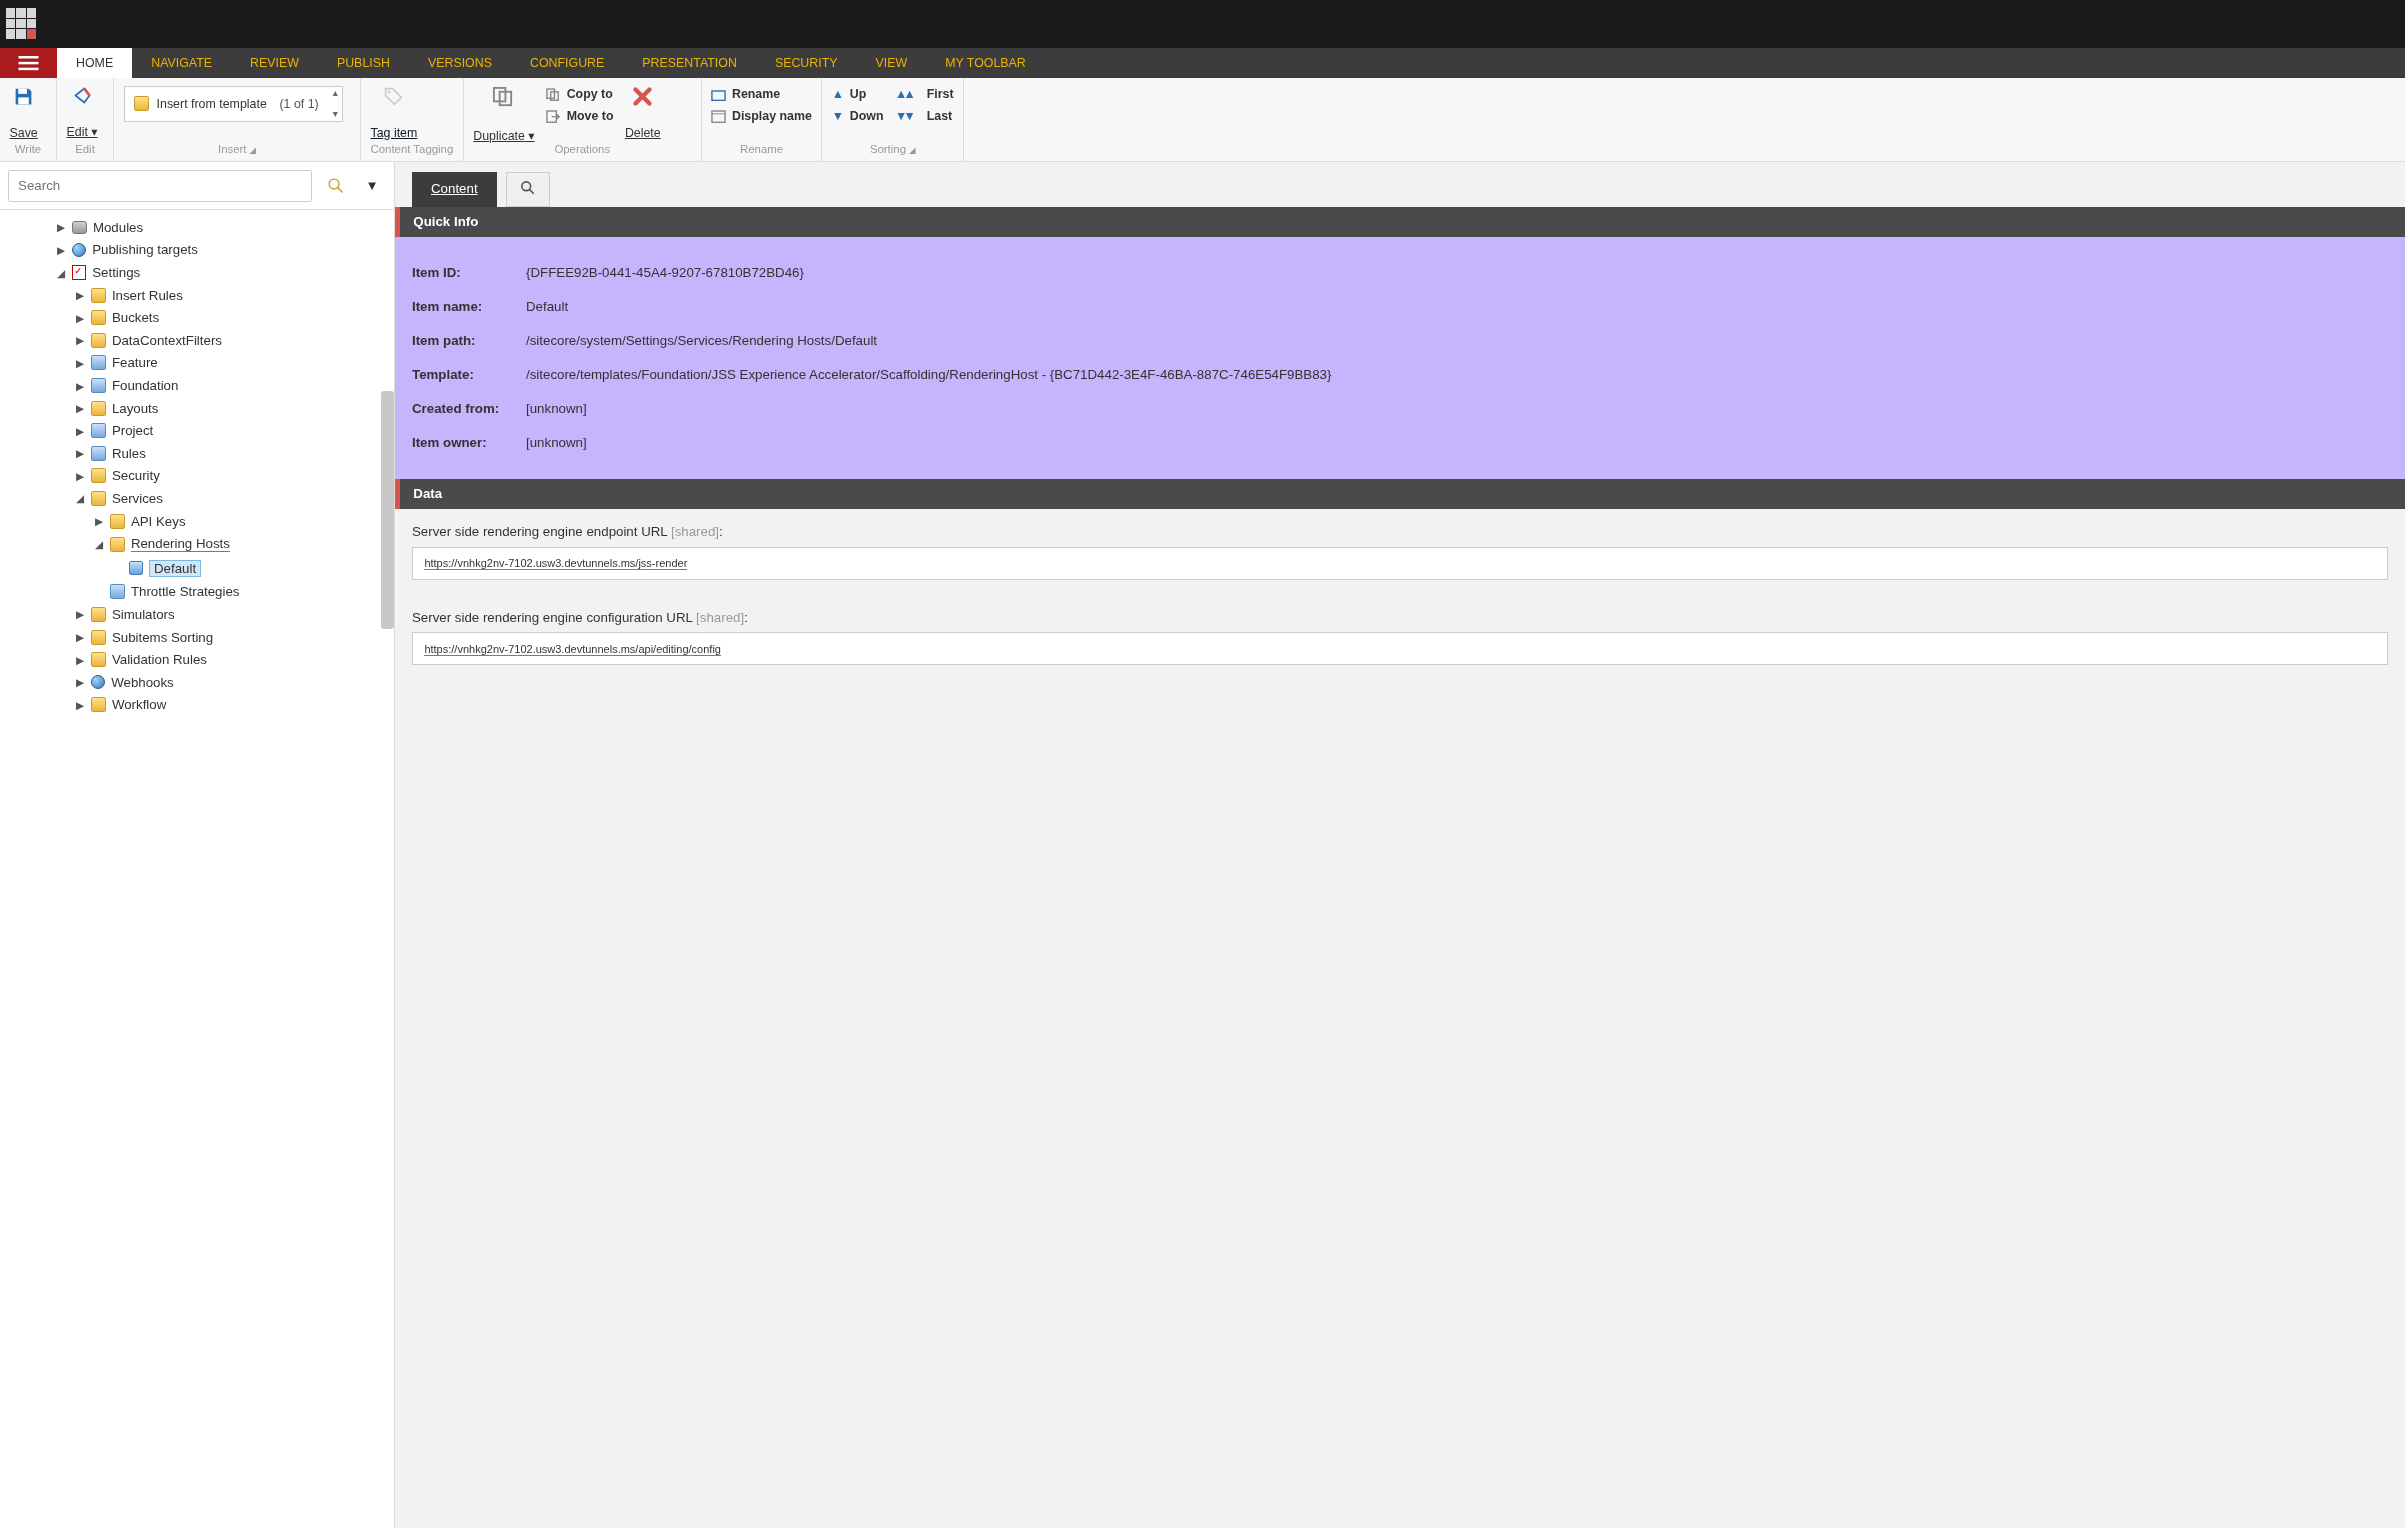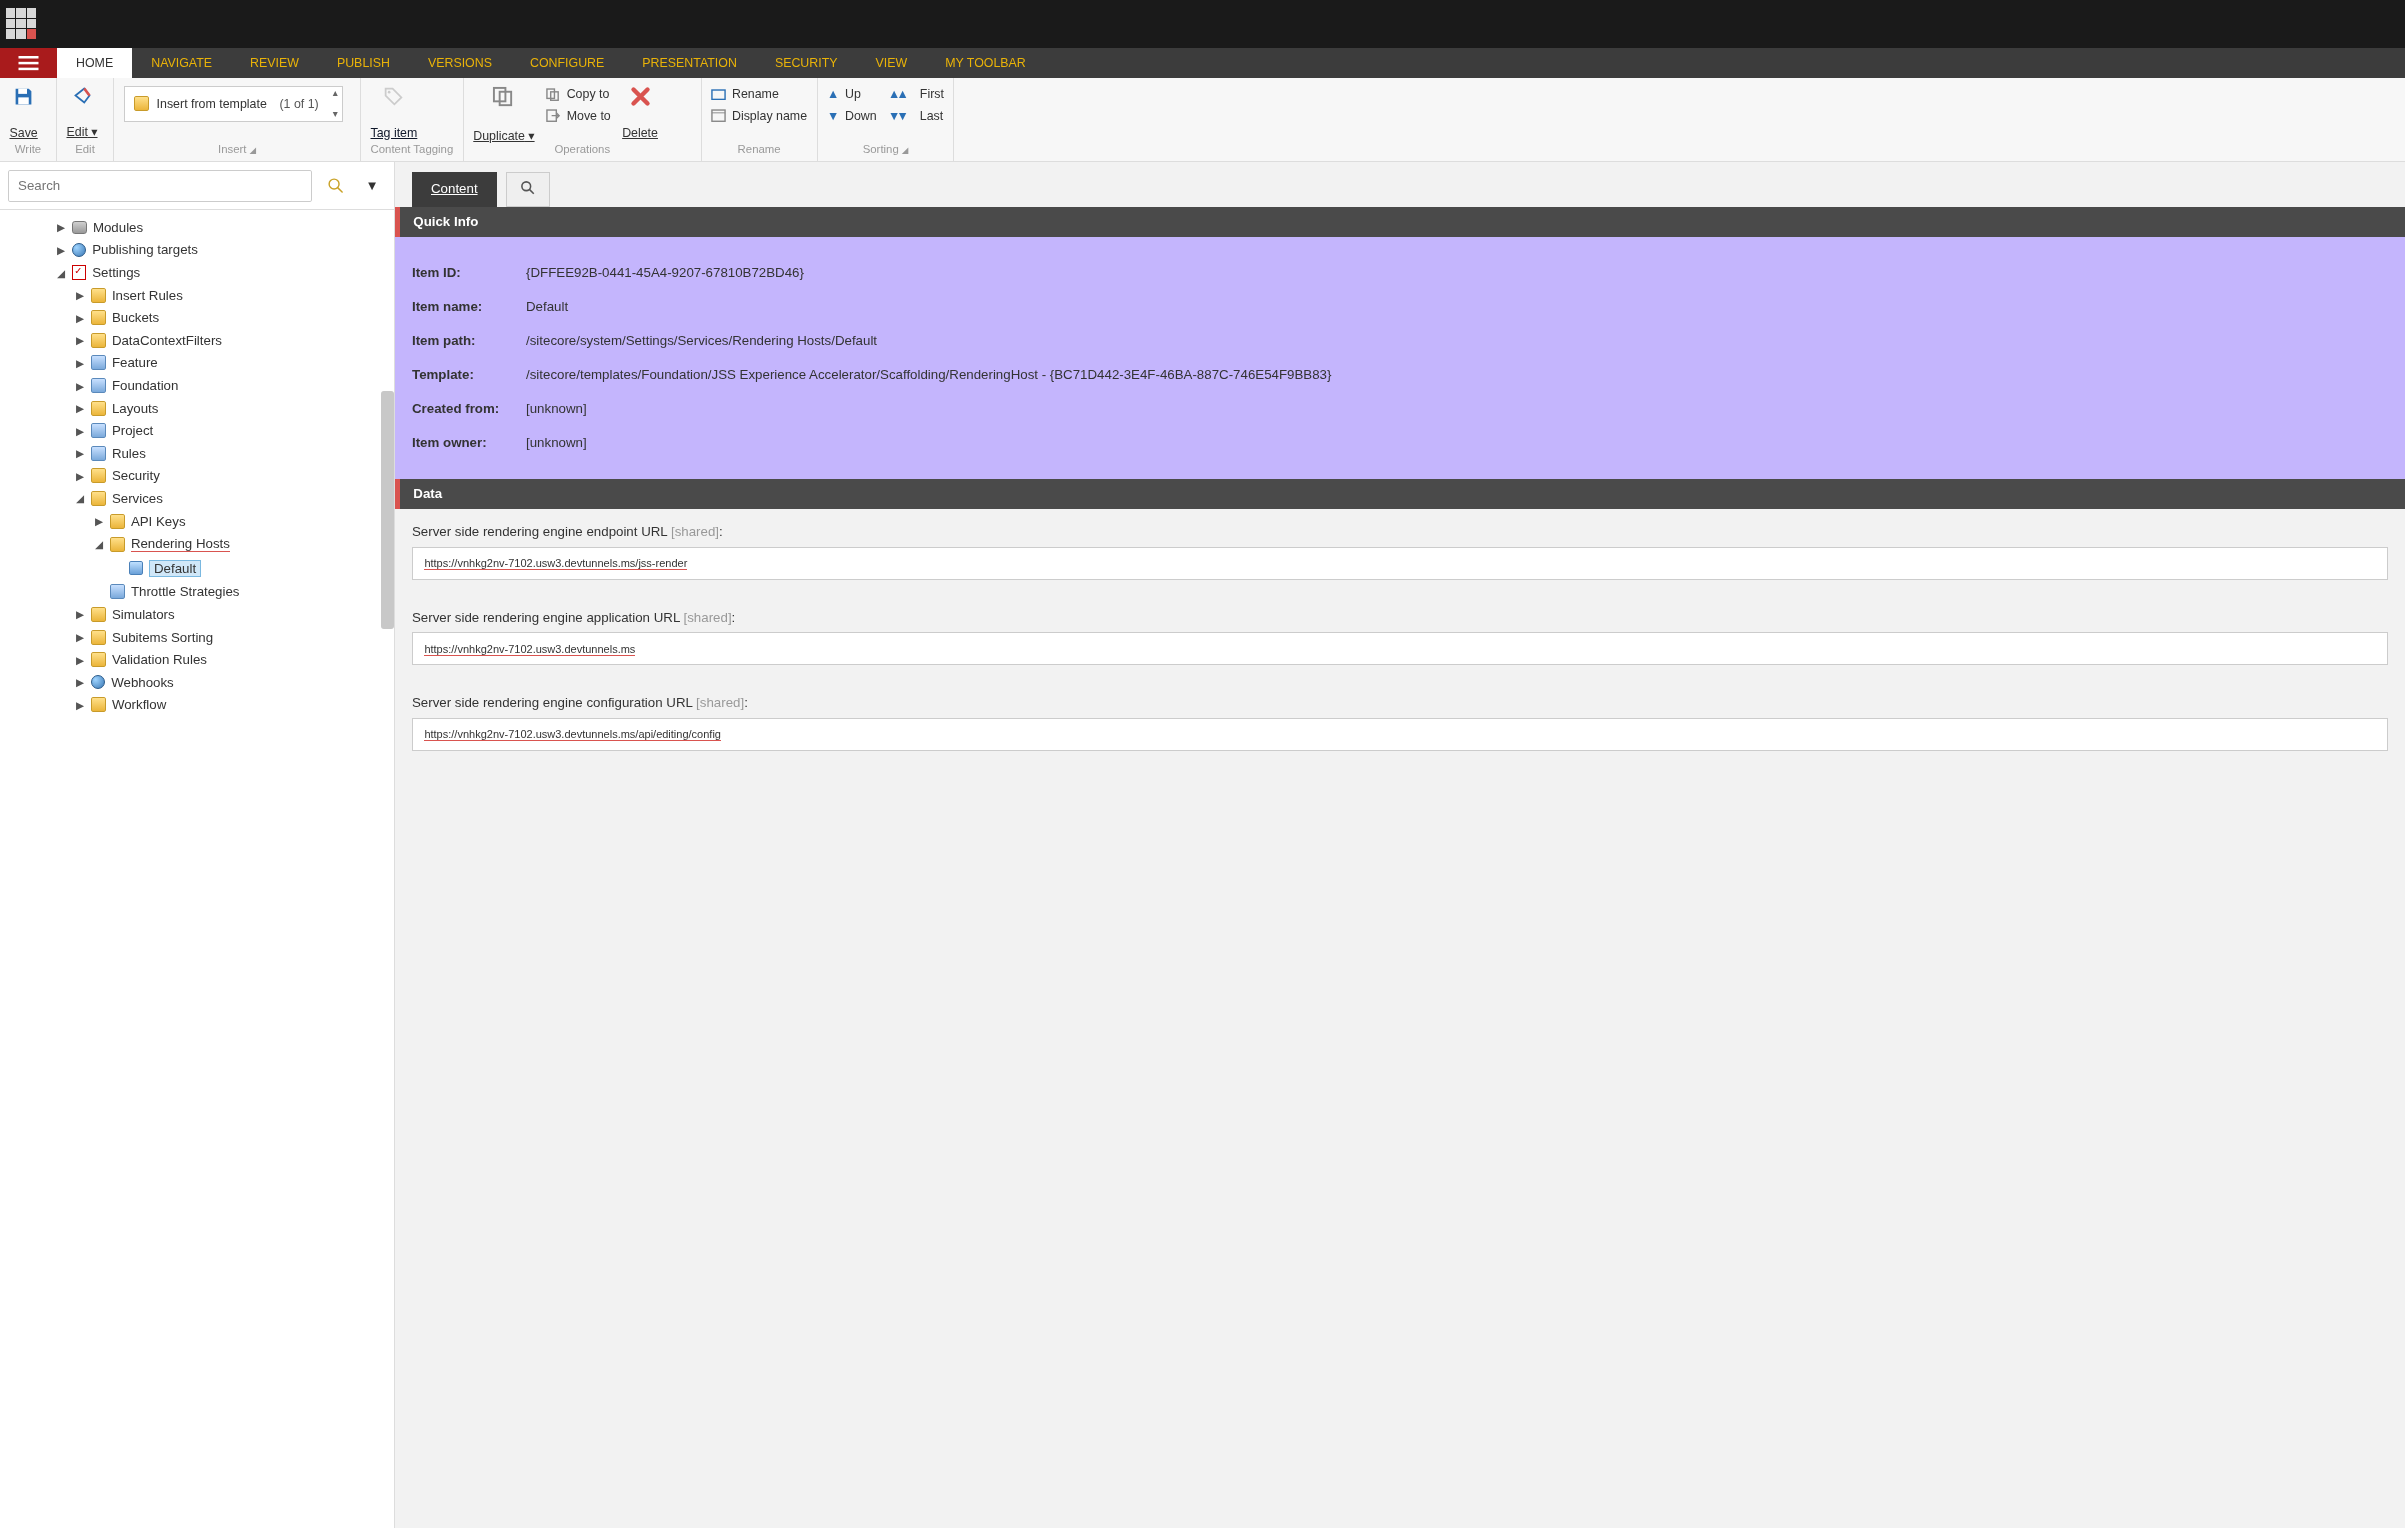--- a/index.html
+++ b/index.html
@@ -14,21 +14,21 @@
 .burger { background: #a91b1c; width: 57px; display: flex; align-items: center; justify-content: center; }
 .burger svg { width: 21px; height: 15px; }
 .menutab { padding: 0 19px; color: #eab308; font-size: 12.4px; display: flex; align-items: center; cursor: pointer; }
 .menutab.active { background: #fff; color: #333; }
 
 .ribbon { background: #f7f7f7; border-bottom: 1px solid #ddd; display: flex; height: 84px; }
 .ribbon-group { border-right: 1px solid #ddd; padding: 3.8px 9.5px; display: flex; flex-direction: column; justify-content: space-between; min-width: 57px; }
 .ribbon-group-body { flex: 1; display: flex; align-items: flex-start; gap: 11.4px; padding-top: 3.8px; }
 .ribbon-group-label { text-align: center; font-size: 11.4px; color: #999; padding-bottom: 1.9px; }
 .ribbon-btn-v { display: flex; flex-direction: column; align-items: center; gap: 19px; font-size: 12.4px; cursor: pointer; text-decoration: underline; }
-.ribbon-btn-h { display: flex; align-items: center; gap: 5.7px; font-size: 12.4px; cursor: pointer; padding: 1.9px 0; }
+.ribbon-btn-h { display: flex; align-items: flex-end; gap: 5.7px; font-size: 12.4px; cursor: pointer; padding: 1.9px 0; font-weight: bold; }
 .ribbon-stack { display: flex; flex-direction: column; gap: 3.8px; }
 .insert-box { border: 1px solid #ccc; background: #fff; height: 36px; display: flex; align-items: center; padding: 0 9.5px; font-size: 12.4px; min-width: 219px; position: relative; }
 .insert-box .spin { position: absolute; right: 1.9px; top: 1.9px; bottom: 1.9px; display: flex; flex-direction: column; justify-content: space-between; font-size: 8.6px; color: #666; }
 .insert-count { margin-left: auto; color: #555; padding-right: 13.3px; }
 
 .main { display: flex; height: calc(100vh - 162px); }
 .sidebar { width: 395px; border-right: 1px solid #ddd; display: flex; flex-direction: column; }
 .search-row { display: flex; padding: 7.6px; gap: 3.8px; border-bottom: 1px solid #ddd; }
 .search-input { flex: 1; border: 1px solid #ccc; border-radius: 1.9px; padding: 7.6px 9.5px; font-size: 13.3px; }
 .search-btn { width: 38px; display: flex; align-items: center; justify-content: center; cursor: pointer; }
@@ -408,24 +408,20 @@
         </div>
     </div>
 
     <div class="section-head">Data</div>
 
     <div class="field-block">
       <div class="field-label"><span>Server side rendering engine endpoint URL</span> <span class="shared">[shared]</span>:</div>
       <div class="field-input"><span class="uv">https://vnhkg2nv-7102.usw3.devtunnels.ms/jss-render</span></div>
     </div>
 
-    <div class="field-block">
-      <div class="field-label"><span>Server side rendering engine application URL</span> <span class="shared">[shared]</span>:</div>
-      <div class="field-input"><span class="uv">https://vnhkg2nv-7102.usw3.devtunnels.ms</span></div>
-    </div>
 
     <div class="field-block">
       <div class="field-label"><span>Server side rendering engine configuration URL</span> <span class="shared">[shared]</span>:</div>
       <div class="field-input"><span class="uv">https://vnhkg2nv-7102.usw3.devtunnels.ms/api/editing/config</span></div>
     </div>
   </div>
 </div>
 
 
 </body></html>

